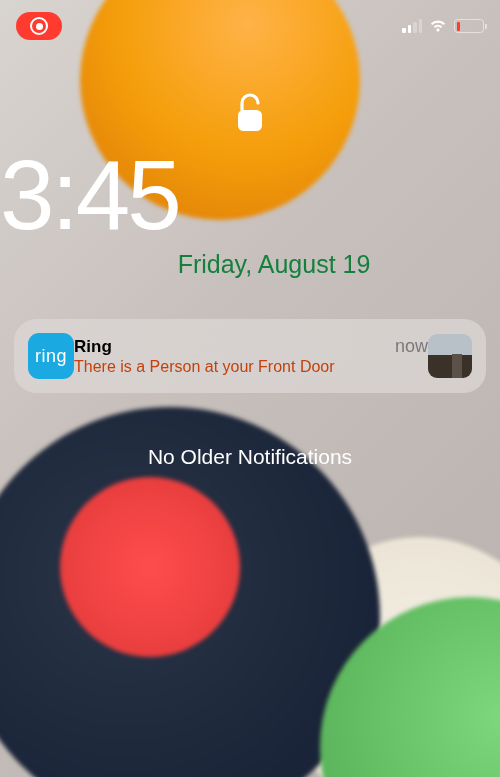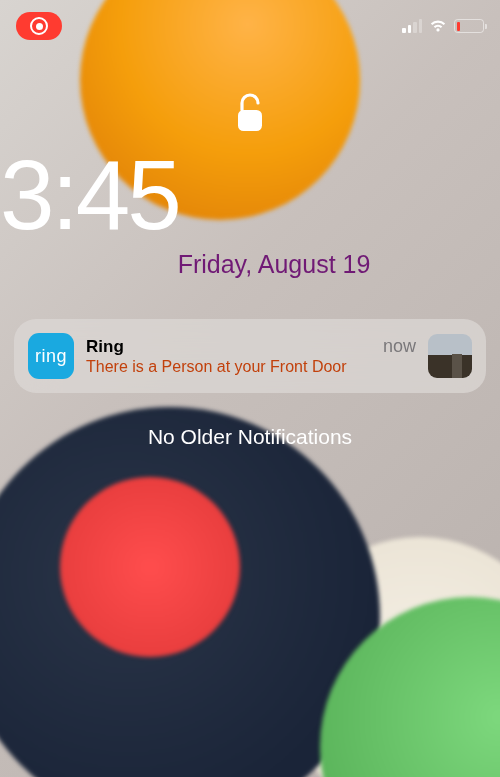--- a/index.html
+++ b/index.html
@@ -146,36 +146,35 @@
       margin-bottom: 12px;
     }
     .time {
       color: #fff;
       font-size: 98px;
       font-weight: 300;
       letter-spacing: -3px;
       line-height: 1;
     }
     .date {
-      color: #701a75;
+      color: #15803d;
       font-size: 25px;
       font-weight: 400;
       text-align: center;
       margin-top: 6px;
       padding-left: 48px;
     }
     .notif-card {
       margin: 40px 14px 0;
       background: rgba(220, 216, 214, 0.72);
       backdrop-filter: blur(20px);
       border-radius: 22px;
       padding: 14px 14px;
       display: flex;
       align-items: center;
-      gap: 12px;
     }
     .notif-app-icon {
       width: 46px;
       height: 46px;
       background: #1aa9e0;
       border-radius: 11px;
       display: flex;
       align-items: center;
       justify-content: center;
       color: #fff;
@@ -223,21 +222,21 @@
       top:45%;
       width:10px;
       height:28px;
       background:#5a5248;
     }
     .no-older {
       text-align: center;
       color: #fff;
       font-size: 21px;
       font-weight: 400;
-      margin-top: 32px;
+      margin-top: 52px;
     }
   </style>
 </head>
 <body>
 
 <div class="wallpaper">
   <div class="blob blob-yellow"></div>
   <div class="blob blob-cream"></div>
   <div class="blob blob-dark"></div>
   <div class="blob blob-red"></div>

